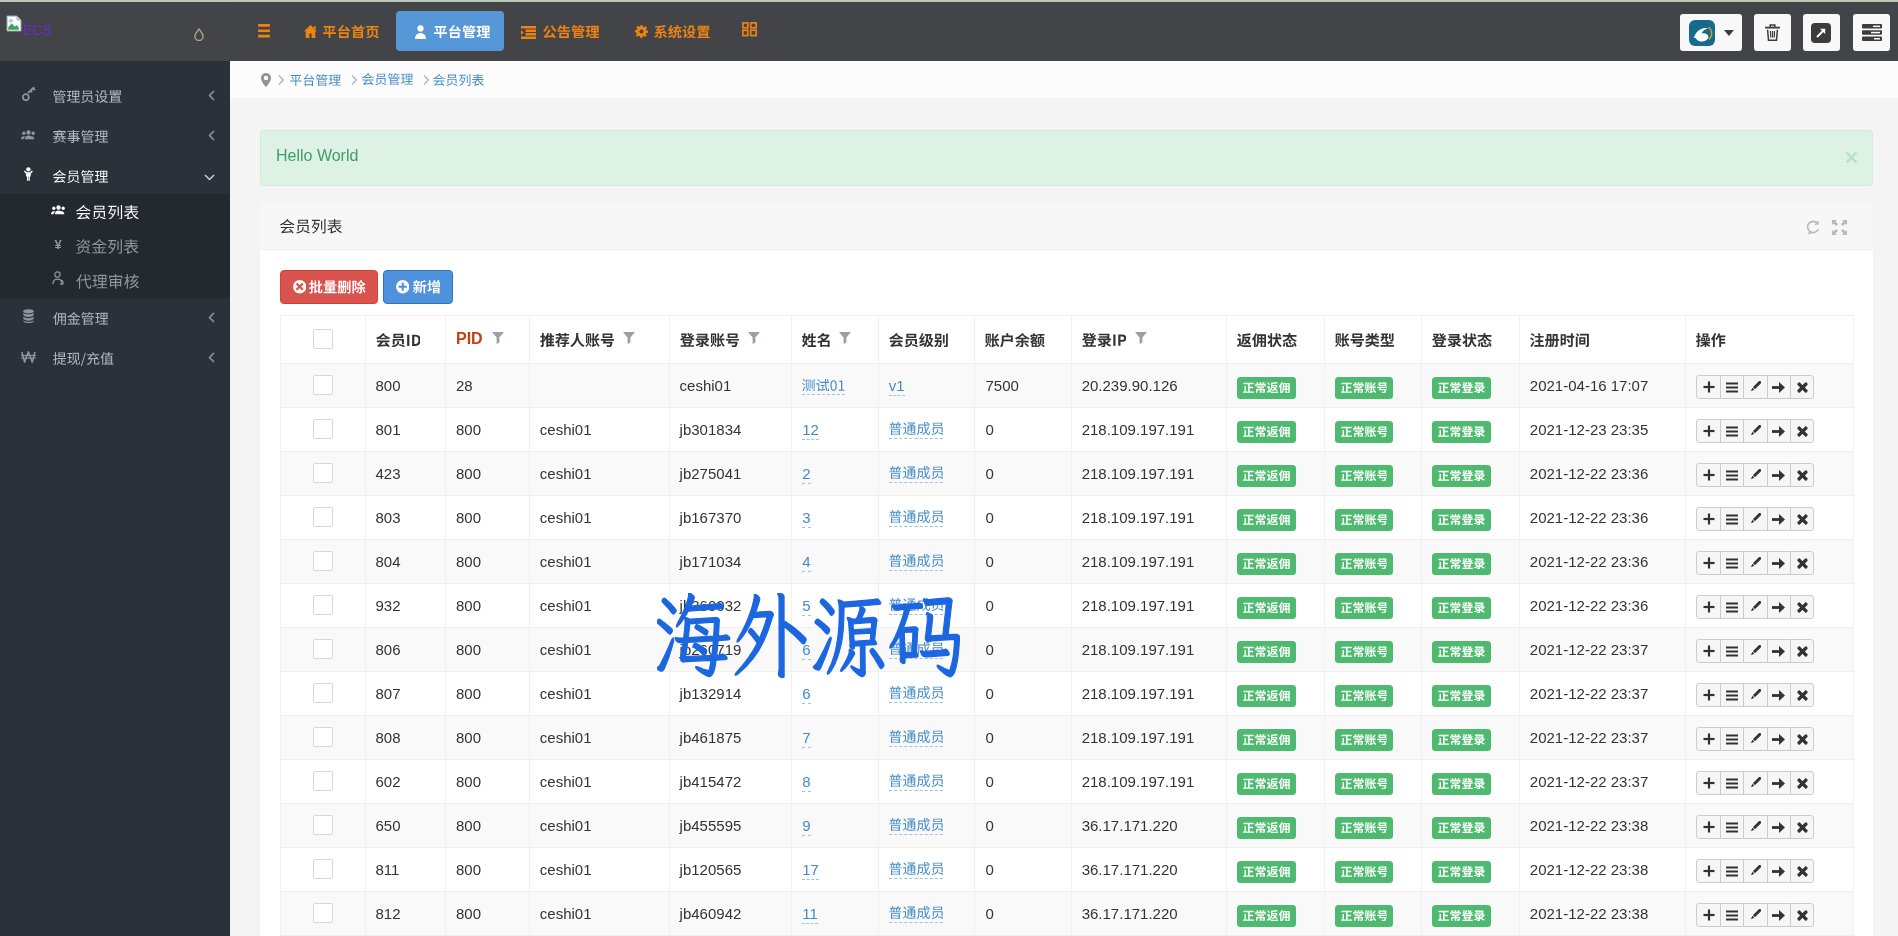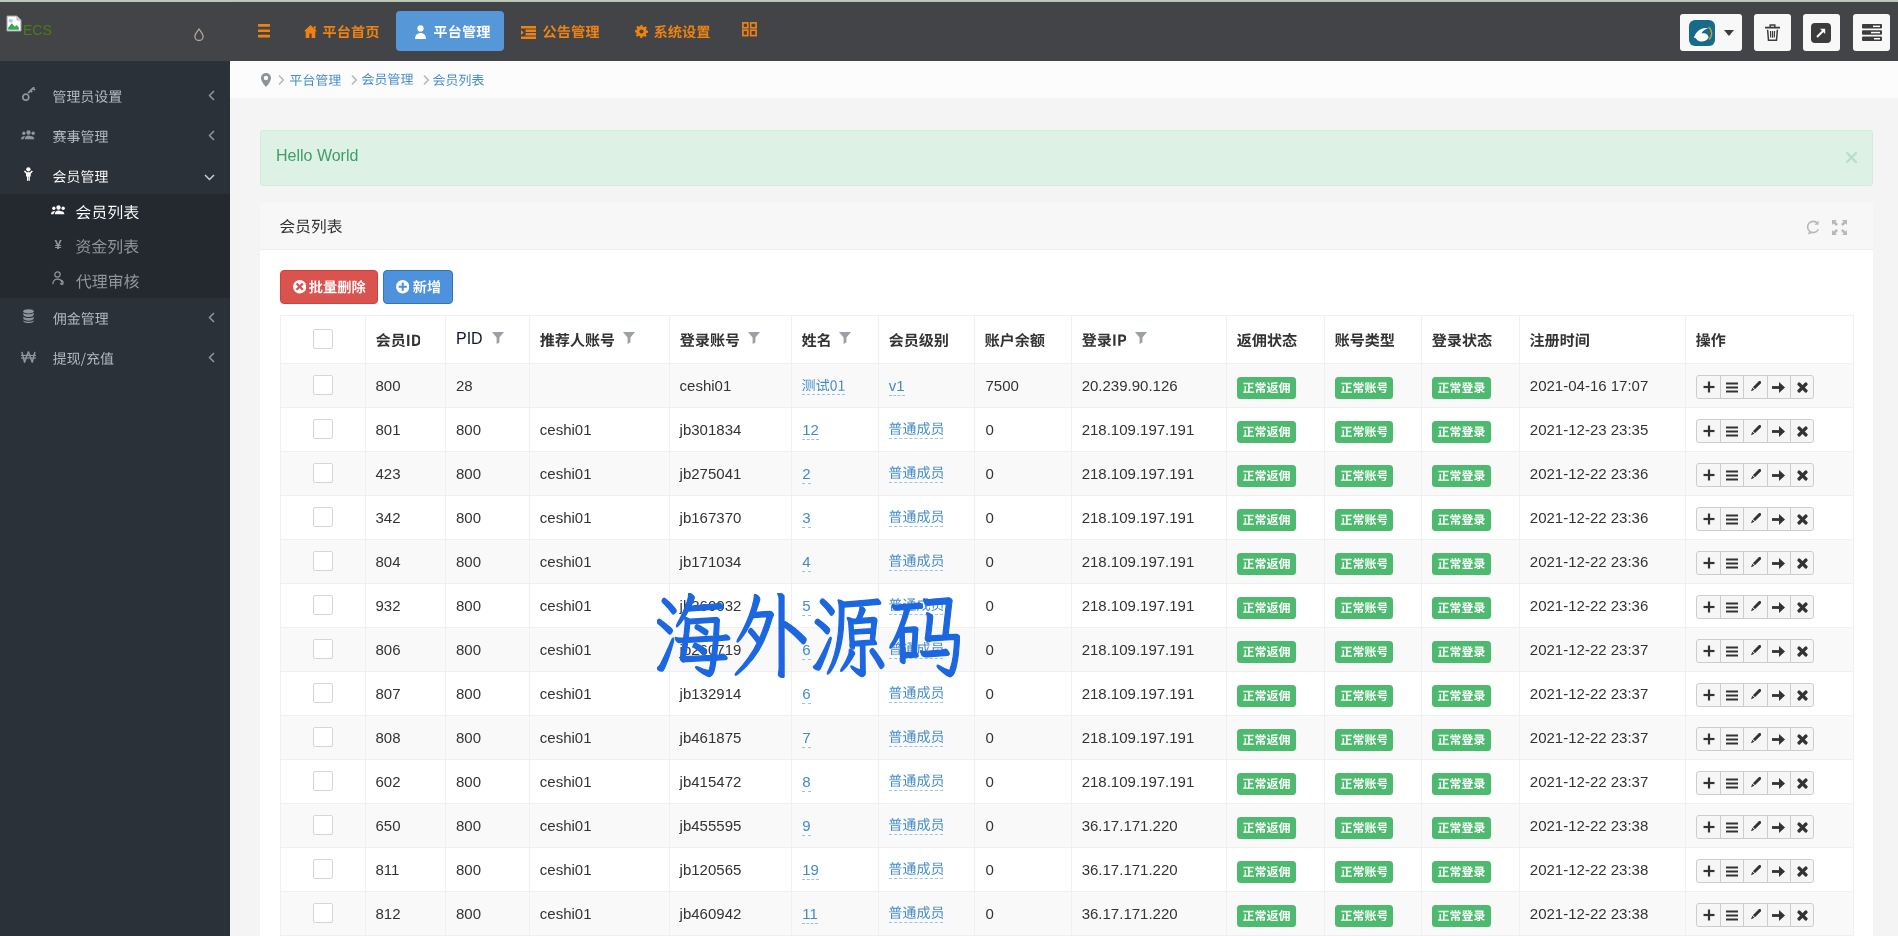--- a/index.html
+++ b/index.html
@@ -84,21 +84,21 @@
 <div id="topstrip"></div>
 <div id="sidebar"></div>
 <div id="navbar"></div>
 <div id="logo"></div>
 <div class="abs" style="left:6px;top:15px"><svg width="16" height="17" viewBox="0 0 16 17" style="">
       <path d="M1 1h10l4 4v11H1z" fill="#fff" stroke="#9aa0a6"></path>
       <path d="M11 1l4 4h-4z" fill="#dadce0" stroke="#9aa0a6" stroke-width=".8"></path>
       <path d="M2.2 12.5l3.6-4.2 3 3.4 1.6-1.6 2.4 2.4v2.3H2.2z" fill="#34a853"></path>
       <rect x="2.6" y="4" width="4.4" height="3.6" rx="1.8" fill="#aecbfa"></rect>
     </svg></div>
-<div class="abs" style="left:23px;top:22px;color:#4d7c0f;font-size:14px">ECS</div>
+<div class="abs" style="left:23px;top:22px;color:#6d28d9;font-size:14px">ECS</div>
 <div class="abs" style="left:193px;top:27px"><svg width="12" height="13" viewBox="0 0 12 13" style="">
       <path d="M6 1C7.6 3.4 10.1 6.2 10.1 8.4A4.1 4.1 0 0 1 6 12.5 4.1 4.1 0 0 1 1.9 8.4C1.9 6.2 4.4 3.4 6 1z" fill="none" stroke="#b5a998" stroke-width="1.3"></path>
     </svg></div>
 <div class="submenu"></div>
 <div class="mitem" style="top:76px">
     <span class="mico"><svg width="14" height="14" viewBox="0 0 14 14" style="">
         <g fill="#8f979e" transform="rotate(180 7 7)">
           <circle cx="10.2" cy="3.8" r="3" fill="none" stroke="#8f979e" stroke-width="1.7"></circle>
           <rect x="0.6" y="9.9" width="8.6" height="1.9" transform="rotate(-45 4.9 10.9)"></rect>
           <rect x="1.2" y="10.4" width="1.7" height="3" transform="rotate(-45 2 11.9)"></rect>
@@ -431,21 +431,21 @@
         <col style="width:167.2px">
       </colgroup>
       <thead>
         <tr>
           <th>
             <div class="cb" style="margin-left:22px"></div>
           </th>
           <th><svg class="t" style="width:44.7px;height:14.4px;" viewBox="27 -855 2963 954">
               <use href="#p_h1" fill="#333"></use>
             </svg></th>
-          <th><span style="font-size:16px;font-weight:normal;color:#0f172a">PID</span><span style="display:inline-block;width:12px;margin-left:9px"><svg width="12" height="12" viewBox="0 0 12 12" style="">
+          <th><span style="font-size:16px;font-weight:bold;color:#c2410c">PID</span><span style="display:inline-block;width:12px;margin-left:9px"><svg width="12" height="12" viewBox="0 0 12 12" style="">
                 <path d="M0 0h12L7.4 5.5v5L4.6 12V5.5z" fill="#9aa0a6"></path>
               </svg></span></th>
           <th><svg class="t" style="width:74.3px;height:14.2px;" viewBox="22 -850 4921 943">
               <use href="#p_h3" fill="#333"></use>
             </svg><span style="display:inline-block;width:12px;margin-left:9px"><svg width="12" height="12" viewBox="0 0 12 12" style="">
                 <path d="M0 0h12L7.4 5.5v5L4.6 12V5.5z" fill="#9aa0a6"></path>
               </svg></span></th>
           <th><svg class="t" style="width:59.3px;height:14.2px;" viewBox="17 -846 3926 939">
               <use href="#p_h4" fill="#333"></use>
             </svg><span style="display:inline-block;width:12px;margin-left:9px"><svg width="12" height="12" viewBox="0 0 12 12" style="">
@@ -704,21 +704,21 @@
                     <rect x="3.9" y="-0.8" width="3.2" height="12.6" rx="1"></rect>
                   </g>
                 </svg>
               </span>
             </span></td>
         </tr>
         <tr>
           <td>
             <div class="cb" style="margin-left:22px"></div>
           </td>
-          <td>342</td>
+          <td>803</td>
           <td>800</td>
           <td>ceshi01</td>
           <td>jb167370</td>
           <td><span class="lnk">3</span></td>
           <td><span style="display:inline-block;border-bottom:1px dashed #9cc3e4;padding-bottom:2px"><svg class="t" style="width:54.8px;height:13.1px;" viewBox="52 -842 3884 929">
                 <use href="#p_cs2" fill="#428bca"></use>
               </svg></span></td>
           <td>0</td>
           <td>218.109.197.191</td>
           <td><span class="badge">
@@ -1300,21 +1300,21 @@
             </span></td>
         </tr>
         <tr>
           <td>
             <div class="cb" style="margin-left:22px"></div>
           </td>
           <td>811</td>
           <td>800</td>
           <td>ceshi01</td>
           <td>jb120565</td>
-          <td><span class="lnk">19</span></td>
+          <td><span class="lnk">17</span></td>
           <td><span style="display:inline-block;border-bottom:1px dashed #9cc3e4;padding-bottom:2px"><svg class="t" style="width:54.8px;height:13.1px;" viewBox="52 -842 3884 929">
                 <use href="#p_cs2" fill="#428bca"></use>
               </svg></span></td>
           <td>0</td>
           <td>36.17.171.220</td>
           <td><span class="badge">
               <svg class="t" style="width:46.8px;height:11.3px;" viewBox="44 -850 3896 943">
                 <use href="#p_b1" fill="#fff"></use>
               </svg>
             </span></td>

